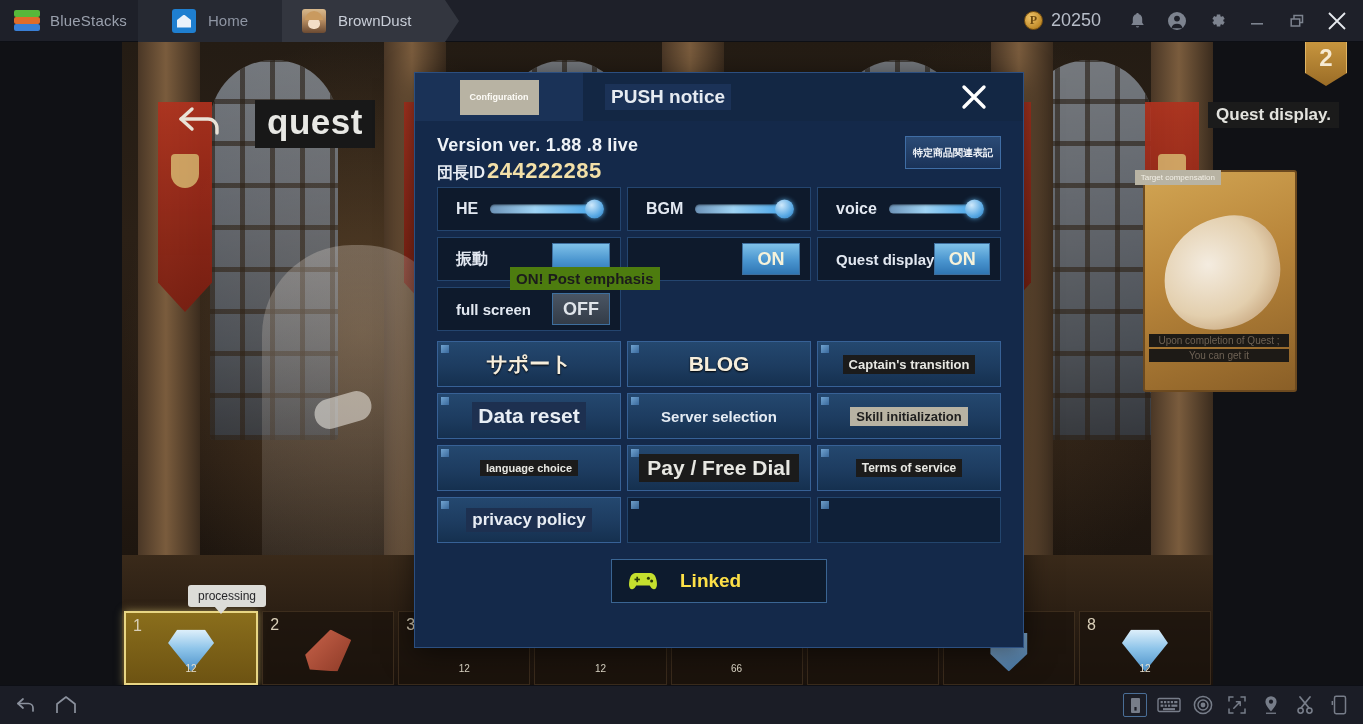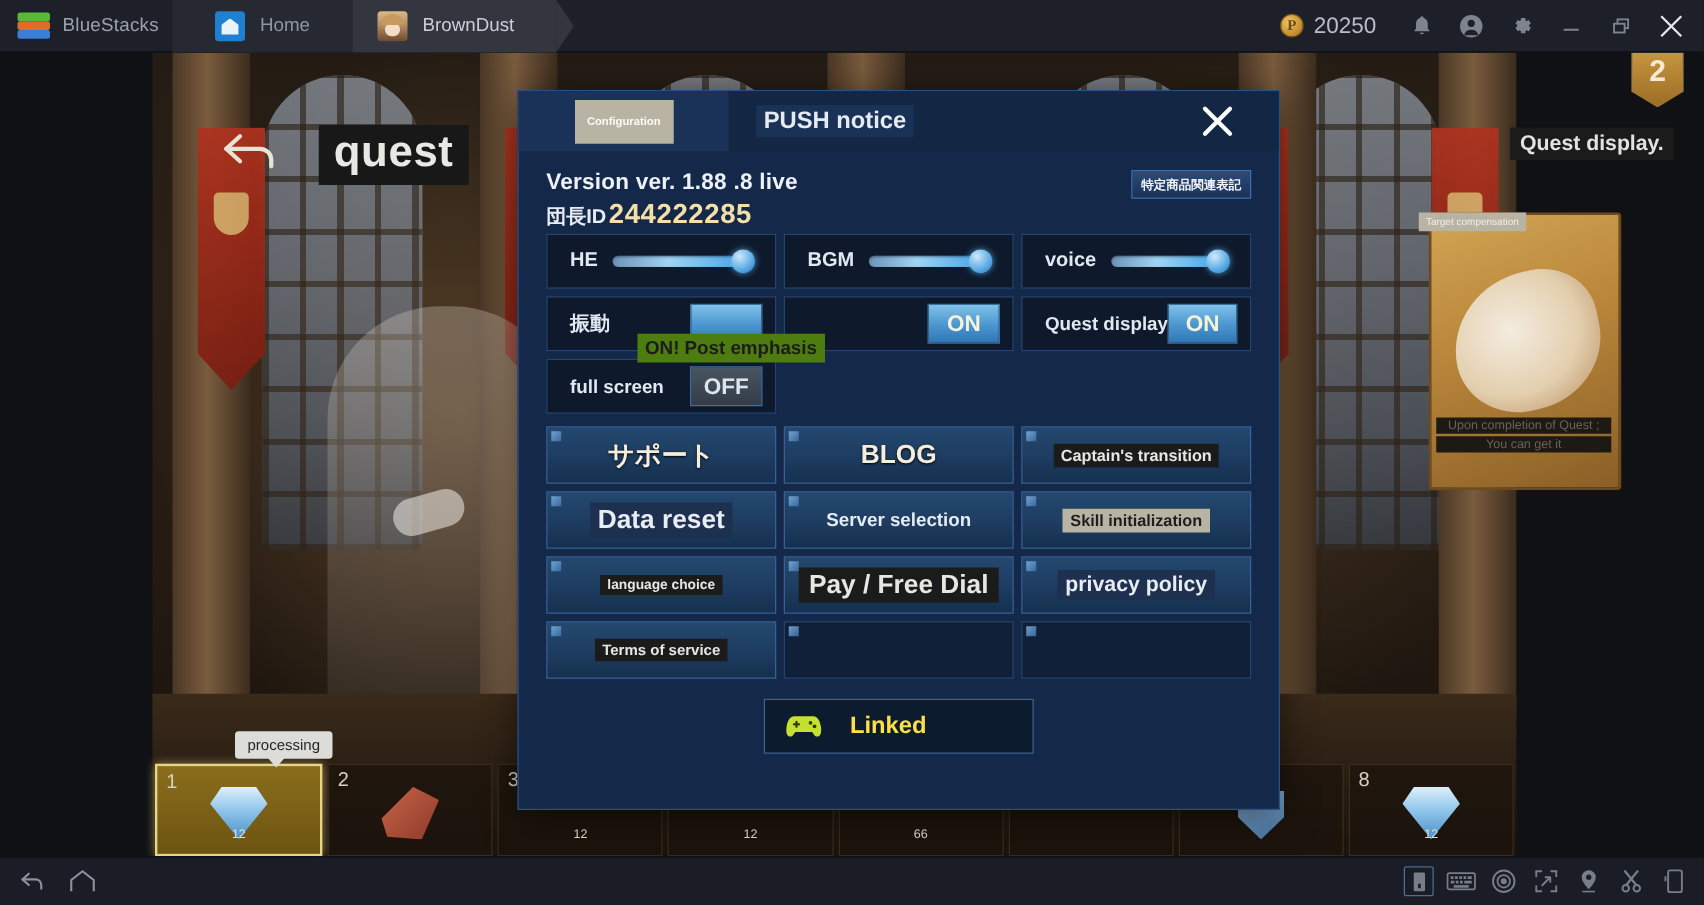--- a/index.html
+++ b/index.html
@@ -238,21 +238,21 @@
     background:#1b3257; color:#e6ebf2; font-size:19px; font-weight:bold; padding:2px 6px;
   }
   .close-x { width:38px; height:38px; color:#ffffff; display:flex; align-items:center; justify-content:center; }
 
   .dlg-version { position:relative; padding:14px 20px 8px 22px; height:66px; }
   .v-line1 { color:#eef2f7; font-size:18px; font-weight:bold; letter-spacing:.2px; }
   .v-line2 { margin-top:2px; display:flex; align-items:baseline; }
   .v-jp { color:#e8edf4; font-size:16px; font-weight:bold; }
   .v-id { color:#f3e0a8; font-size:22px; font-weight:bold; margin-left:2px; letter-spacing:.5px; }
   .btn-tokutei {
-    position:absolute; right:22px; top:15px; width:96px; height:23px;
+    position:absolute; right:22px; top:15px; width:96px; height:33px;
     background: linear-gradient(180deg,#2b4b76,#1a3258);
     border:1px solid #3f6da5; display:flex; align-items:center; justify-content:center;
   }
   .btn-tokutei span { color:#f2f5f9; font-size:10px; font-weight:bold; }
 
   .grid3 { display:grid; grid-template-columns: repeat(3, 1fr); gap:6px; padding:0 22px; }
 
   .ctl-cell {
     height:44px; background:#0e1a2c; border:1px solid #24456f;
     display:flex; align-items:center; padding:0 10px 0 18px;
@@ -609,25 +609,25 @@
         <span class="t-ov-gray">Skill initialization</span>
         </div>
 
       <div class="mbtn">
         <span class="t-ov-dark" style="font-size:11px;">language choice</span>
         </div>
       <div class="mbtn">
         <span class="t-ov-dark lg">Pay / Free Dial</span>
         </div>
       <div class="mbtn">
+        <span class="t-ov-dark" style="font-size:12px;">Terms of service</span>
+        </div>
+
+      <div class="mbtn">
         <span class="t-ov-navy" style="font-size:17px;">privacy policy</span>
-        </div>
-
-      <div class="mbtn">
-        <span class="t-ov-dark" style="font-size:12px;">Terms of service</span>
         </div>
       <div class="mbtn empty"></div>
       <div class="mbtn empty"></div>
     </div>
 
     <div class="linked-wrap">
       <div class="linked-btn">
         <span class="pad-ico">
           <svg width="30" height="22" viewBox="0 0 30 22">
             <path d="M7.5 3h15c3.5 0 5.5 3.6 6.2 8.2.6 4 .2 7.6-2.6 8-2.2.3-3.2-2-4.4-3.7H8.3C7.1 17.2 6.1 19.5 3.9 19.2c-2.8-.4-3.2-4-2.6-8C2 6.6 4 3 7.5 3z" fill="#c5e02e"></path>

